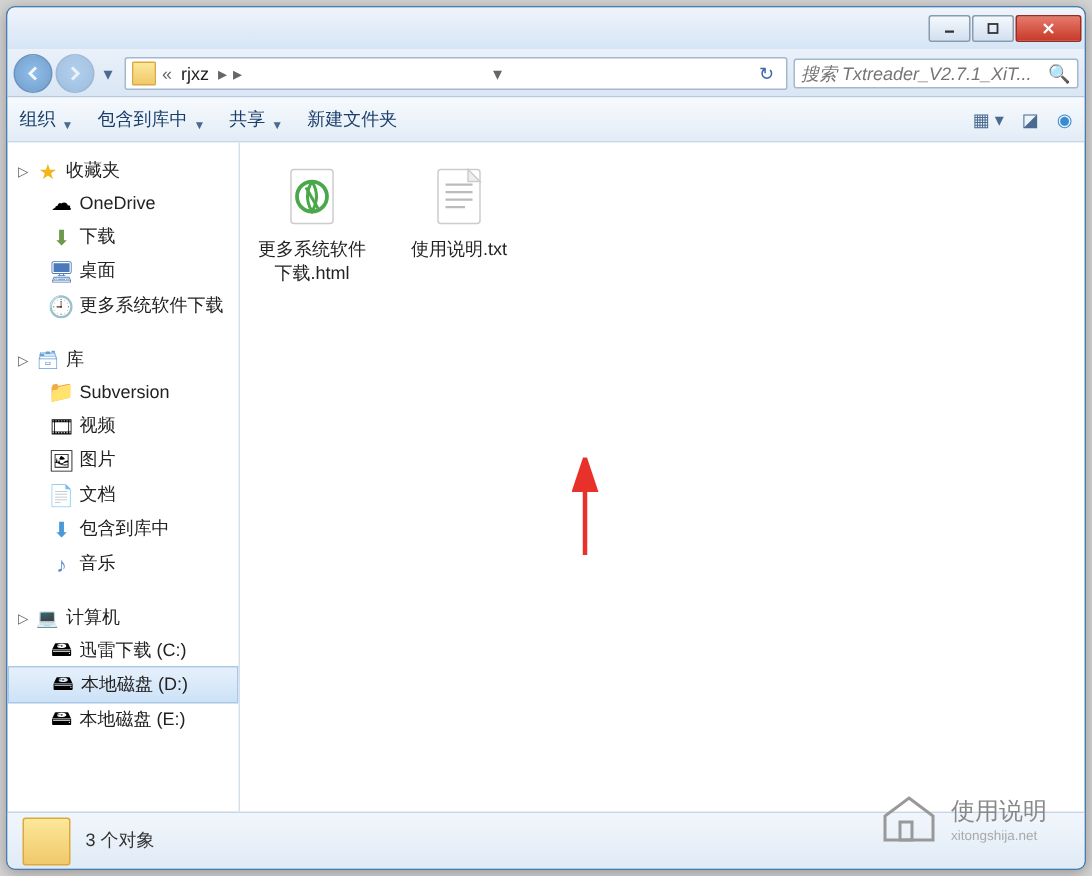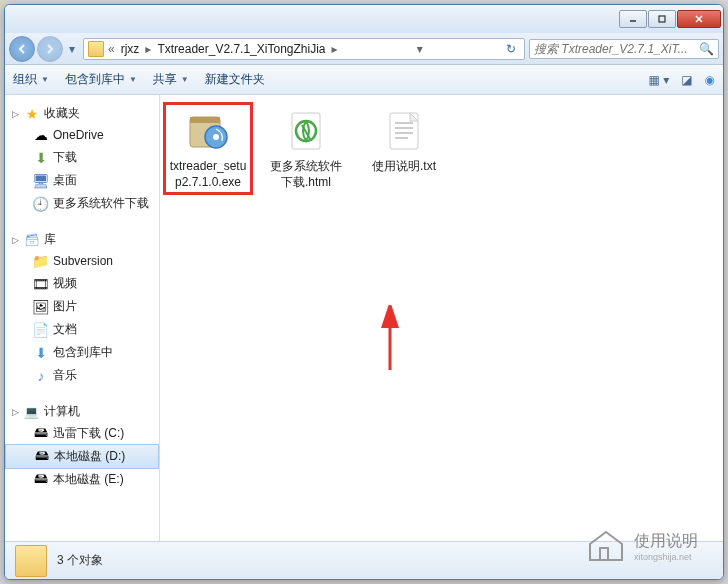--- a/index.html
+++ b/index.html
@@ -17,21 +17,21 @@
 .nav-drop { width: 14px; display: flex; align-items: center; justify-content: center; color: #4a6a90; cursor: pointer; }
 .breadcrumb { flex: 1; height: 22px; background: #fff; border: 1px solid #a6b8cf; border-radius: 2px; display: flex; align-items: center; padding: 0 4px; gap: 4px; }
 .bc-icon { width: 16px; height: 16px; background: linear-gradient(#fce79a,#f0c96a); border: 1px solid #dca93f; border-radius: 1px; }
 .bc-chev { color: #666; cursor: pointer; }
 .bc-item { color: #222; cursor: pointer; padding: 0 2px; }
 .bc-refresh { margin-left: auto; color: #3a6aa8; cursor: pointer; padding: 0 4px; }
 .searchbox { width: 190px; height: 20px; background: #fff; border: 1px solid #a6b8cf; border-radius: 2px; display: flex; align-items: center; padding: 0 4px; gap: 4px; }
 .search-input { flex: 1; border: none; outline: none; color: #888; font-style: italic; }
 .search-icon { color: #3a6aa8; cursor: pointer; }
 .toolbar { height: 30px; background: linear-gradient(#f7fafd,#e2ecf6); border-bottom: 1px solid #c8d6e6; display: flex; align-items: center; padding: 0 8px; gap: 16px; }
-.tool-item { display: flex; align-items: center; gap: 4px; color: #1a3e6b; cursor: pointer; }
+.tool-item { display: flex; align-items: flex-end; gap: 4px; color: #1a3e6b; cursor: pointer; }
 .tool-drop { font-size: 8px; color: #4a6a90; }
 .tool-right { margin-left: auto; display: flex; gap: 12px; }
 .content-area { flex: 1; display: flex; overflow: hidden; }
 .sidebar { width: 155px; background: #fff; border-right: 1px solid #d6e0ea; overflow-y: auto; padding: 8px 0; }
 .side-section { margin-bottom: 14px; }
 .side-header { display: flex; align-items: center; gap: 4px; padding: 2px 6px; cursor: pointer; }
 .side-header .expand { width: 9px; height: 9px; display: flex; align-items: center; justify-content: center; color: #666; font-size: 9px; }
 .side-header .icn { width: 16px; height: 16px; display: flex; align-items: center; justify-content: center; }
 .side-header .lbl { font-weight: 400; color: #222; }
 .side-item { display: flex; align-items: center; gap: 4px; padding: 3px 6px 3px 28px; cursor: pointer; }
@@ -88,21 +88,20 @@
             <path d="M4 2 L8 6 L4 10" fill="none" stroke="#fff" stroke-width="2"></path>
           </svg>
         </div>
       <div class="nav-drop">▾</div>
     </div>
     <div class="breadcrumb">
       <div class="bc-icon"></div>
       <span class="bc-chev">«</span>
       <span class="bc-item">rjxz</span>
       <span class="bc-chev">▸</span>
-      <span class="bc-item">Txtreader_V2.7.1_XiTongZhiJia</span>
       <span class="bc-chev">▸</span>
       <span class="bc-chev" style="margin-left:auto">▾</span>
       <span class="bc-refresh">↻</span>
     </div>
     <div class="searchbox">
       <input class="search-input" placeholder="搜索 Txtreader_V2.7.1_XiT..." style="">
       <span class="search-icon">🔍</span>
     </div>
   </div>
 
@@ -203,32 +202,20 @@
           </div>
         <div class="side-item">
             <span class="icn">🖴</span>
             <span class="lbl">本地磁盘 (E:)</span>
           </div>
       </div>
     </div>
 
     <div class="filespane">
       <div class="files-grid">
-        <div class="file-item highlight">
-          <div class="file-icon">
-            <svg width="48" height="48" viewBox="0 0 48 48">
-              <rect x="6" y="10" width="30" height="30" rx="3" fill="#d8c89a" stroke="#b89a5a"></rect>
-              <rect x="6" y="10" width="30" height="6" fill="#b89a5a"></rect>
-              <circle cx="32" cy="30" r="11" fill="#6aa8e0" stroke="#3a7ac0" stroke-width="1.5"></circle>
-              <circle cx="32" cy="30" r="3" fill="#fff"></circle>
-              <path d="M32 22 Q40 26 38 34" fill="none" stroke="#fff" stroke-width="1.2"></path>
-            </svg>
-          </div>
-          <div class="file-label">txtreader_setup2.7.1.0.exe</div>
-        </div>
         <div class="file-item">
           <div class="file-icon">
             <svg width="48" height="48" viewBox="0 0 48 48">
               <rect x="10" y="6" width="28" height="36" rx="2" fill="#fff" stroke="#ccc"></rect>
               <circle cx="24" cy="24" r="10" fill="none" stroke="#4aa84a" stroke-width="2.5"></circle>
               <path d="M24 14 Q30 24 24 34 Q18 24 24 14" fill="none" stroke="#4aa84a" stroke-width="2"></path>
               <path d="M20 18 L28 32" fill="none" stroke="#4aa84a" stroke-width="2"></path>
             </svg>
           </div>
           <div class="file-label">更多系统软件下载.html</div>

